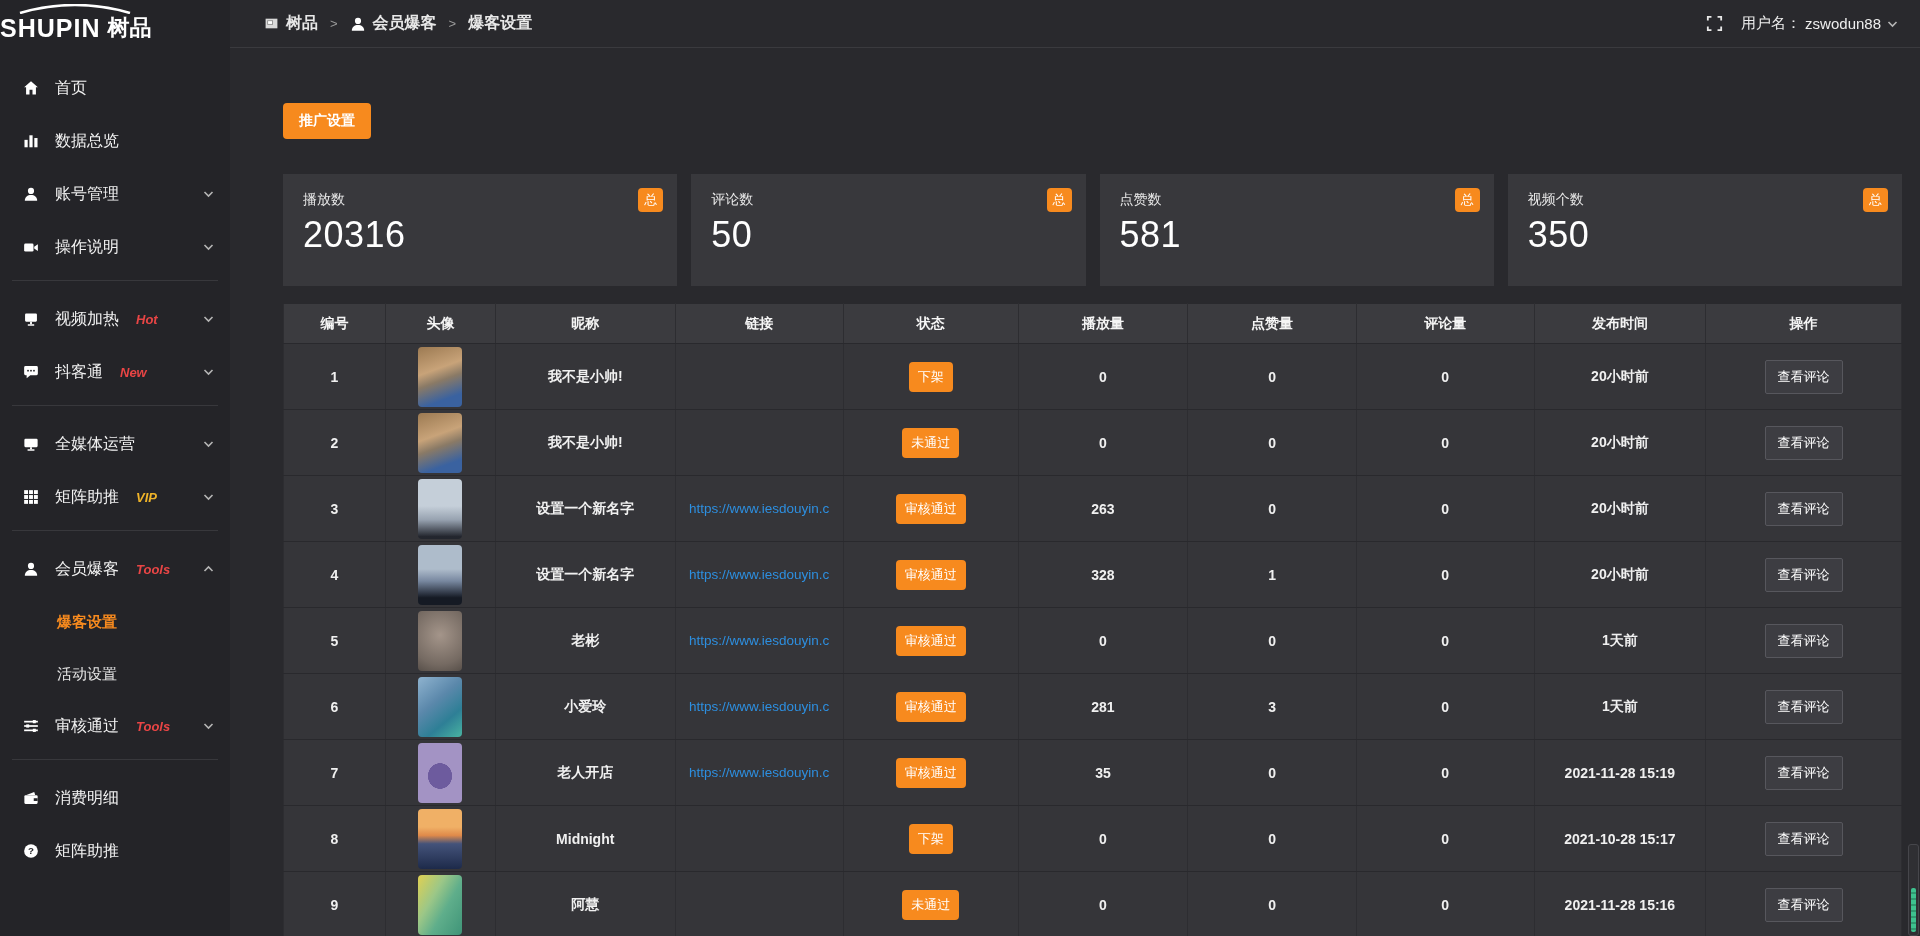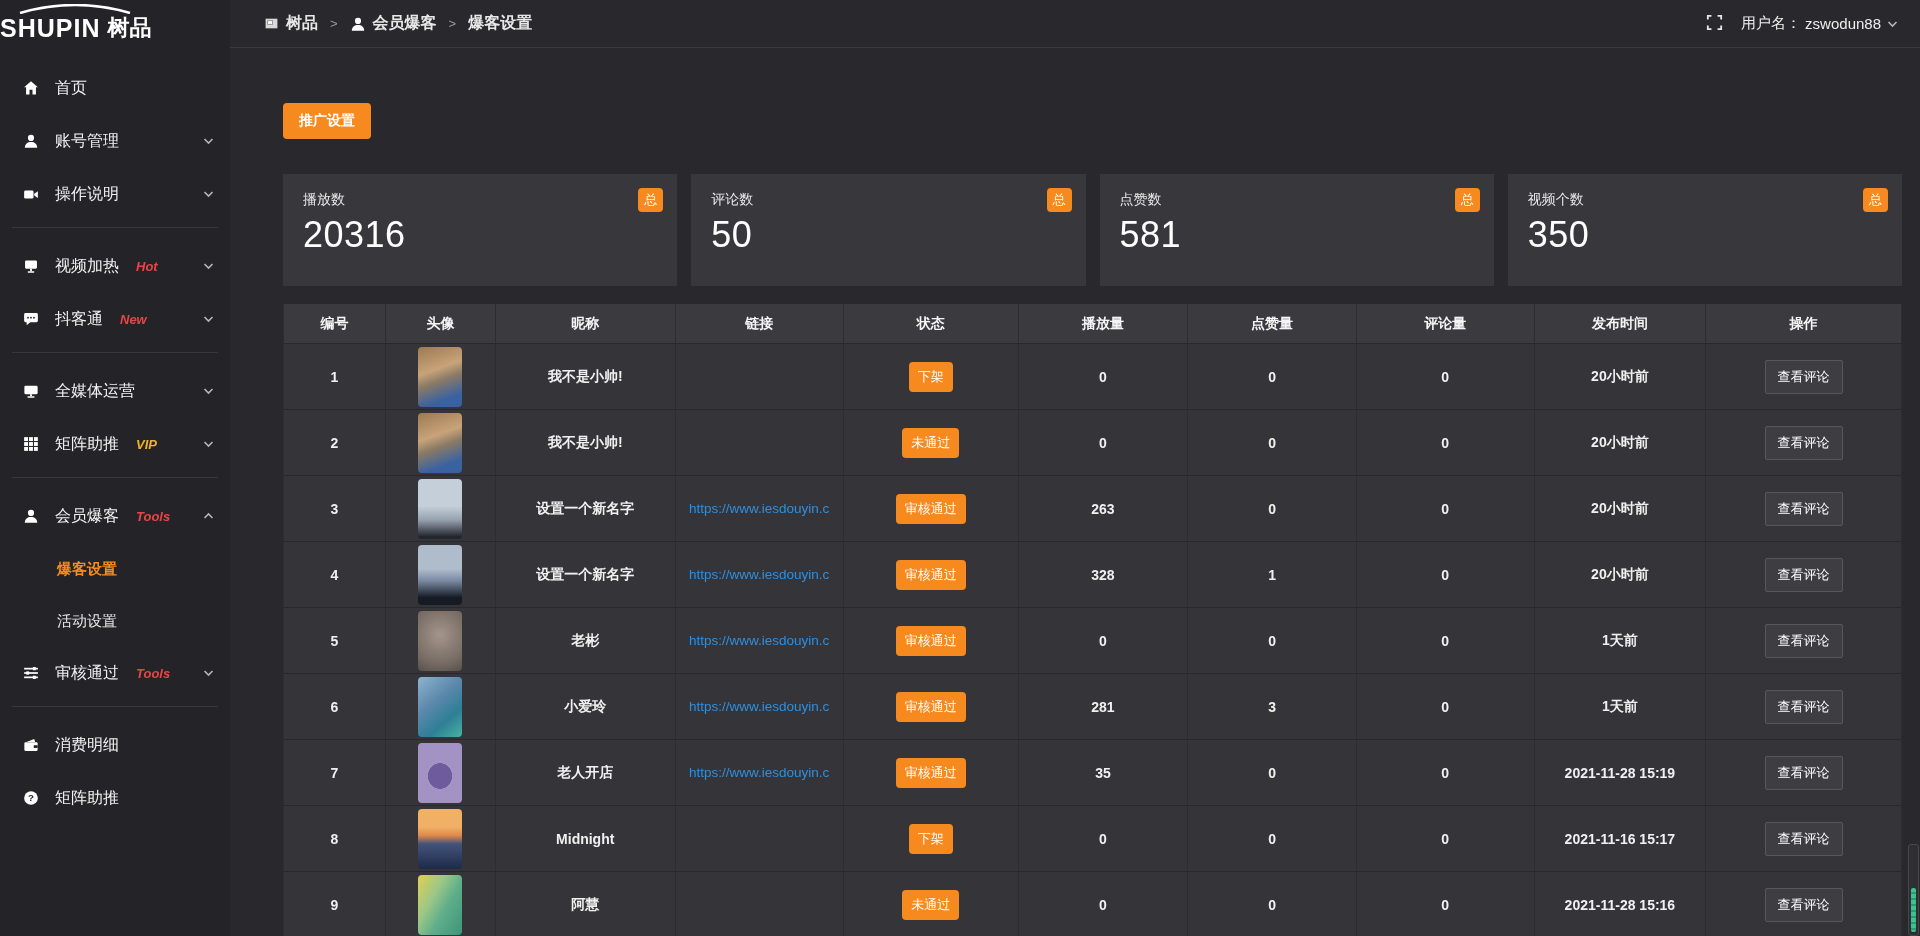--- a/index.html
+++ b/index.html
@@ -24,21 +24,21 @@
   .side-sub.active { color:#f78a1e; font-weight:700; }
   .side-divider { height:1px; background:#38383c; margin:9px 12px 14px 12px; }
 
   
   .topbar { position:absolute; left:230px; top:0; right:0; height:48px;
     display:flex; align-items:center; padding:0 22px 0 34px;
     border-bottom:1px solid #3a3a3e; background:#29292d; }
   .crumbs { display:flex; align-items:center; gap:12px; font-size:16px; color:#e8e8e8; }
   .crumb { display:flex; align-items:center; gap:7px; font-weight:700; }
   .crumb-sep { color:#9a9a9a; font-size:13px; }
-  .top-right { margin-left:auto; display:flex; gap:18px; font-size:15px; }
+  .top-right { margin-left:auto; display:flex; align-items:center; gap:18px; font-size:15px; }
   .user-chip { display:flex; align-items:center; gap:4px; cursor:pointer; }
 
   
   .main { position:absolute; left:230px; top:48px; right:0; bottom:0; padding:0 18px 0 53px; }
   .promo-btn { margin-top:55px; display:inline-block; background:#f78a1e; color:#fff;
     border:none; font-size:14px; font-weight:700; padding:9px 16px; border-radius:4px;
     cursor:pointer; font-family:inherit; }
 
   .stats-row { margin-top:35px; display:flex; gap:14px; }
   .stat-card { flex:1; height:112px; background:#38383c; position:relative; padding:17px 20px; }
@@ -92,20 +92,30 @@
     <span class="logo-cn" style="margin-top:8px;">树品</span>
   </div>
   <div class="side-menu" id="side-menu">
       <div class="side-item">
         <span class="ic" style="display: inline-flex;">
           <svg width="16" height="16" viewBox="0 0 14 14" fill="#fff">
             <path d="M7 1 13 6.3 11.3 6.3 11.3 12.6 8.3 12.6 8.3 8.6 5.7 8.6 5.7 12.6 2.7 12.6 2.7 6.3 1 6.3Z"></path>
           </svg>
         </span>
         <span>首页</span>
+      </div>
+      <div class="side-item">
+        <span class="ic" style="display: inline-flex;">
+          <svg width="16" height="16" viewBox="0 0 14 14" fill="#fff">
+            <rect x="1.3" y="6" width="2.8" height="6.5"></rect>
+            <rect x="5.6" y="2" width="2.8" height="10.5"></rect>
+            <rect x="9.9" y="4.4" width="2.8" height="8.1"></rect>
+          </svg>
+        </span>
+        <span>数据总览</span>
       </div>
       <div class="side-item">
         <span class="ic" style="display: inline-flex;">
           <svg width="16" height="16" viewBox="0 0 14 14" fill="#fff">
             <circle cx="7" cy="4.3" r="2.7"></circle>
             <path d="M1.6 12.8C1.6 9.5 4 7.9 7 7.9c3 0 5.4 1.6 5.4 4.9Z"></path>
           </svg>
         </span>
         <span>账号管理</span>
         <span class="side-chevron" style="display: inline-flex;">
@@ -482,21 +492,21 @@
           <td class="c-num">8</td>
           <td>
             <div class="avatar av-sunset"></div>
           </td>
           <td class="c-name">Midnight</td>
           <td></td>
           <td><span class="status-badge">下架</span></td>
           <td class="c-num">0</td>
           <td class="c-num">0</td>
           <td class="c-num">0</td>
-          <td class="c-time">2021-11-16 15:17</td>
+          <td class="c-time">2021-10-28 15:17</td>
           <td><button class="action-btn">查看评论</button></td>
         </tr>
         <tr>
           <td class="c-num">9</td>
           <td>
             <div class="avatar av-green"></div>
           </td>
           <td class="c-name">阿慧</td>
           <td></td>
           <td><span class="status-badge">未通过</span></td>

